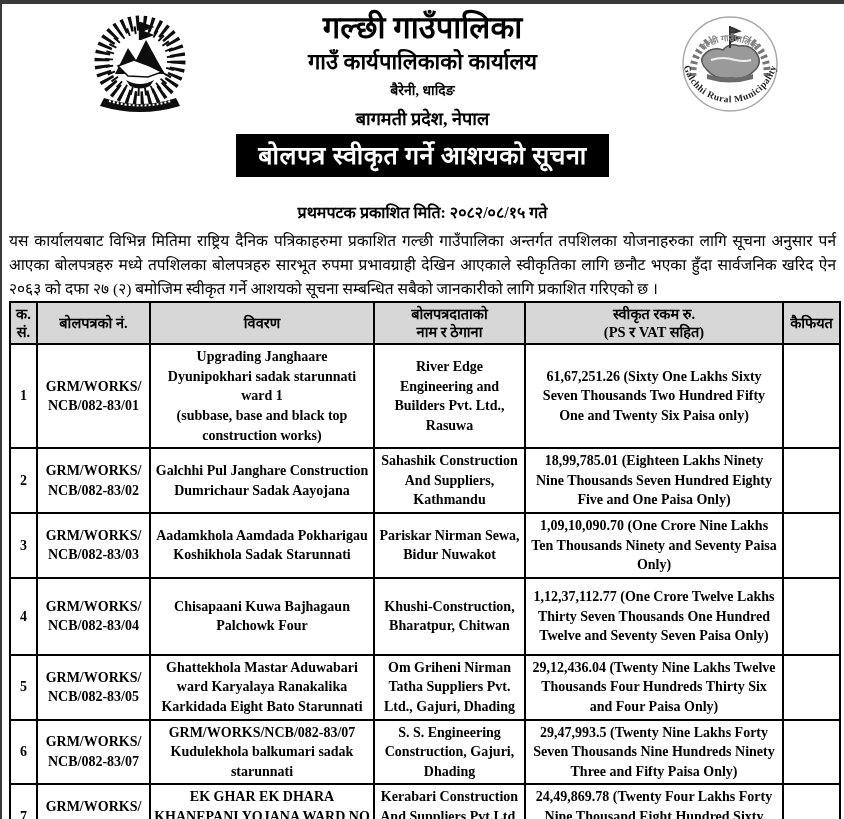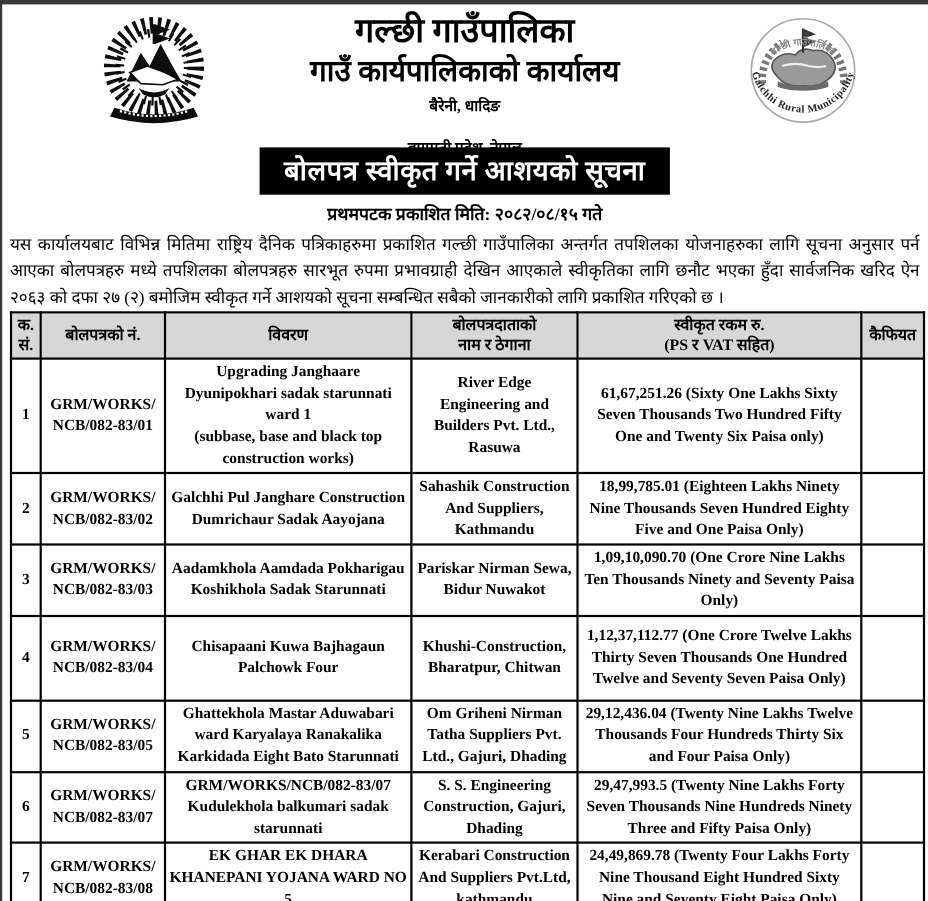--- a/index.html
+++ b/index.html
@@ -37,37 +37,37 @@
     position:absolute;right:48px;top:2px;width:118px;height:110px;
   }
   .head-center{
     width:480px;margin:0 auto;text-align:center;
   }
   .head-title{
     font-size:31px;font-weight:bold;line-height:1.15;
     font-family:"Liberation Serif","DejaVu Serif",serif;
   }
   .head-office{
-    font-size:27px;font-weight:bold;line-height:1.2;margin-top:3px;
+    font-size:22px;font-weight:bold;line-height:1.2;margin-top:3px;
   }
   .head-addr{font-size:14px;font-weight:bold;margin-top:5px;}
-  .head-prov{font-size:14px;font-weight:bold;margin-top:18px;}
+  .head-prov{font-size:18px;font-weight:bold;margin-top:7px;}
   
   .banner-wrap{text-align:center;margin-top:6px;}
   .banner{
     display:inline-block;
     background:var(--banner-bg);
     color:var(--banner-text);
     font-size:25px;font-weight:bold;
     padding:3px 22px 6px 22px;
     letter-spacing:.5px;
     text-align:right;
   }
   .pubdate{
-    text-align:center;font-size:16px;font-weight:bold;margin-top:6px;
+    text-align:center;font-size:16px;font-weight:bold;margin-top:24px;
   }
   
   .body-text{
     margin-top:6px;
     font-size:15.5px;font-weight:normal;
     line-height:1.55;
     text-align:justify;
     padding:0 1px;
   }
   .tapasil{

